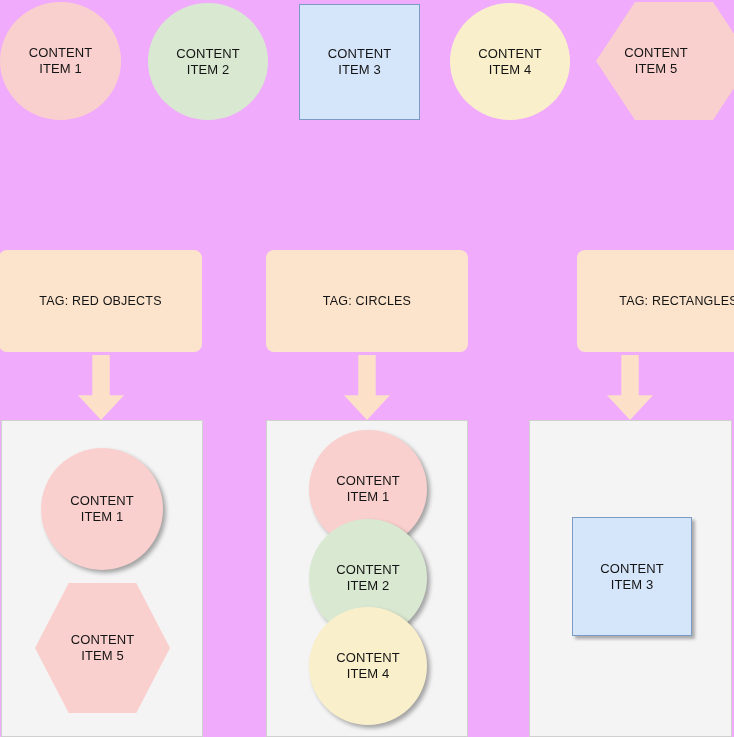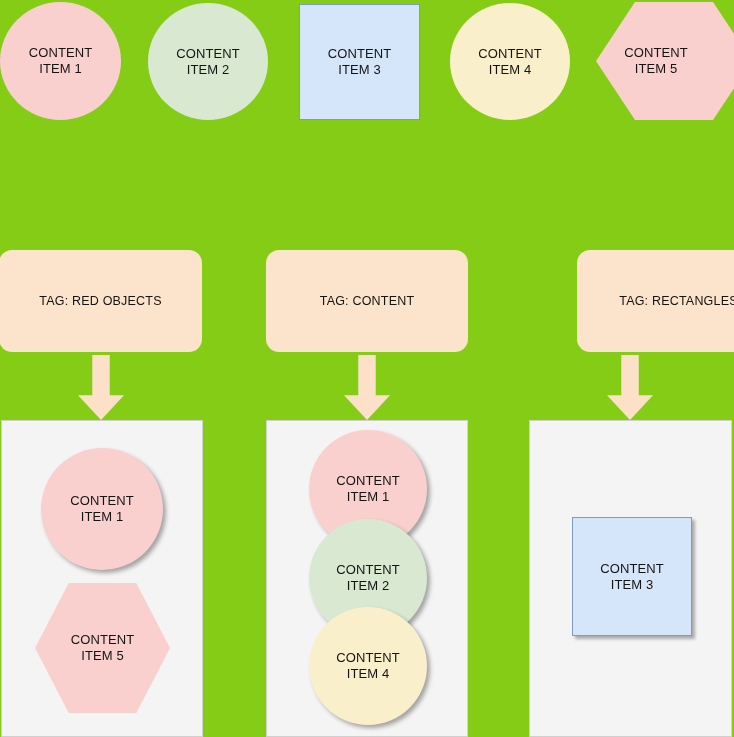--- a/index.html
+++ b/index.html
@@ -13,21 +13,21 @@
     position: relative;
     overflow: hidden;
     font-family: "Liberation Sans", sans-serif;
     -webkit-font-smoothing: antialiased;
   }
   .stage {
     position: absolute;
     left: 0; top: 0;
     width: 734px;
     height: 737px;
-    background: #84cc16;
+    background: #f0abfc;
   }
 
   
   .node {
     position: absolute;
     box-sizing: border-box;
   }
 
   .label {
     position: absolute;
@@ -48,21 +48,21 @@
 
   
   .shape-circle   { border-radius: 50%; }
   .shape-rect     { border: 1px solid #7a9bc4; }
   .shape-hexagon  {
     clip-path: polygon(25% 0%, 75% 0%, 100% 50%, 75% 100%, 25% 100%, 0% 50%);
   }
 
   
   .tag-box {
-    border-radius: 13px;
+    border-radius: 8px;
     background: #fce4cc;
   }
   .tag-box .label {
     font-size: 12.5px;
     letter-spacing: 0.2px;
   }
 
   
   .down-arrow {
     background: #fce0c8;
@@ -114,21 +114,21 @@
   <div class="node shape-hexagon" style="left:596px; top:2px; width:156px; height:118px; background:#fad0ce;">
     <div class="label" style="left:-10px; width:140px;">CONTENT
 ITEM 5</div>
   </div>
 
   <div class="node tag-box" style="left:-1px; top:250px; width:203px; height:102px;">
     <div class="label">TAG: RED OBJECTS</div>
   </div>
 
   <div class="node tag-box" style="left:266px; top:250px; width:202px; height:102px;">
-    <div class="label">TAG: CONTENT</div>
+    <div class="label">TAG: CIRCLES</div>
   </div>
 
   <div class="node tag-box" style="left:529px; top:250px; width:203px; height:102px;margin-left:48px;">
     <div class="label">TAG: RECTANGLES</div>
   </div>
 
   <div class="node down-arrow" style="left:78px; top:355px; width:46px; height:65px;"></div>
 
   <div class="node down-arrow" style="left:344px; top:355px; width:46px; height:65px;"></div>
 

